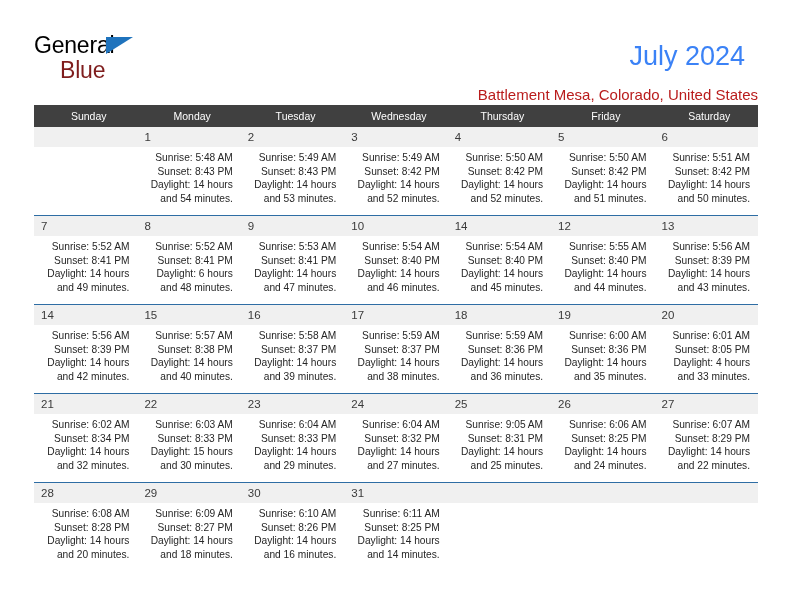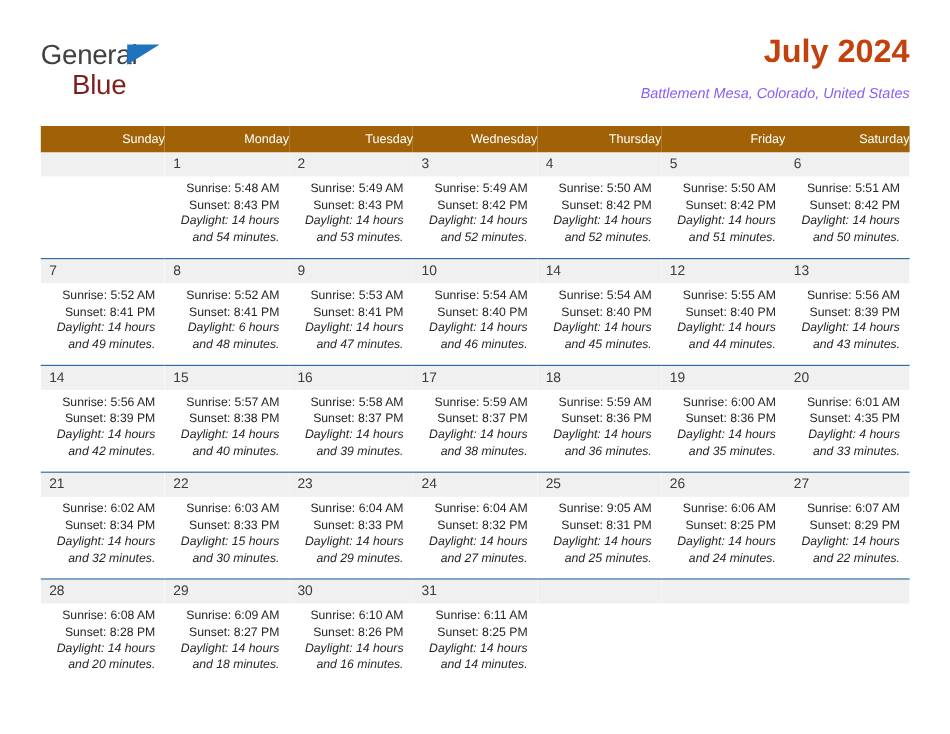--- a/index.html
+++ b/index.html
@@ -37,21 +37,21 @@
     width: 190px;
     height: 56px;
     line-height: 1;
     user-select: none;
   }
   .logo-row1 {
     position: relative;
     display: block;
     font-size: 23px;
     letter-spacing: -0.2px;
-    color: #404040;
+    color: #000000;
     font-family: "Liberation Sans", sans-serif;
     height: 24px;
   }
   .logo-tri {
     position: absolute;
     left: 72px;
     top: 3px;
     width: 0;
     height: 0;
     border-left: 27px solid #1f73bd;
@@ -66,51 +66,50 @@
     letter-spacing: -0.2px;
   }
   .title-block {
     position: absolute;
     right: 0;
     top: 0;
     text-align: right;
   }
   .cal-title {
     font-size: 27px;
-    color: #c2410c;
-    font-weight: bold;
-    margin: 0;
+    color: #3b82f6;
+    font-weight: normal;
+    margin: 13px;
     line-height: 34px;
     white-space: nowrap;
   }
   .cal-subtitle {
-    font-size: 12px;
-    color: #8b5cf6;
+    font-size: 15px;
+    color: #b91c1c;
     margin: 0;
     margin-top: 9px;
     line-height: 18px;
     white-space: nowrap;
-    font-style: italic;
   }
 
   
   .calendar {
     position: absolute;
     left: 34px;
     top: 105px;
     width: 724px;
     border-collapse: collapse;
     table-layout: fixed;
   }
   .calendar th {
-    background: #a16207;
+    background: #404040;
     color: #ffffff;
     font-size: 10.5px;
     font-weight: normal;
-    text-align: right;
+    text-align: center;
     padding: 5px 0 5px 6px;
     height: 11px;
     line-height: 12px;
     border: none;
   }
   .calendar td {
     vertical-align: top;
     padding: 0;
     border: none;
     border-top: 1.6px solid #2e6da4;
@@ -138,21 +137,20 @@
     font-size: 10.2px;
     line-height: 13.6px;
     color: #262626;
     text-align: right;
   }
   .info div {
     white-space: nowrap;
   }
   .info .daylight-wrap {
     white-space: normal;
-    font-style: italic;
   }
 </style>
 </head>
 <body>
 
 <div class="page">
 
   <div class="header">
 
     <div class="logo">
@@ -338,21 +336,21 @@
             <div class="info">
               <div>Sunrise: 6:00 AM</div>
               <div>Sunset: 8:36 PM</div>
               <div class="daylight-wrap">Daylight: 14 hours and 35 minutes.</div>
             </div>
           </td>
           <td>
             <div class="daynum">20</div>
             <div class="info">
               <div>Sunrise: 6:01 AM</div>
-              <div>Sunset: 4:35 PM</div>
+              <div>Sunset: 8:05 PM</div>
               <div class="daylight-wrap">Daylight: 4 hours and 33 minutes.</div>
             </div>
           </td>
         </tr>
         <tr class="week-row">
           <td>
             <div class="daynum">21</div>
             <div class="info">
               <div>Sunrise: 6:02 AM</div>
               <div>Sunset: 8:34 PM</div>

